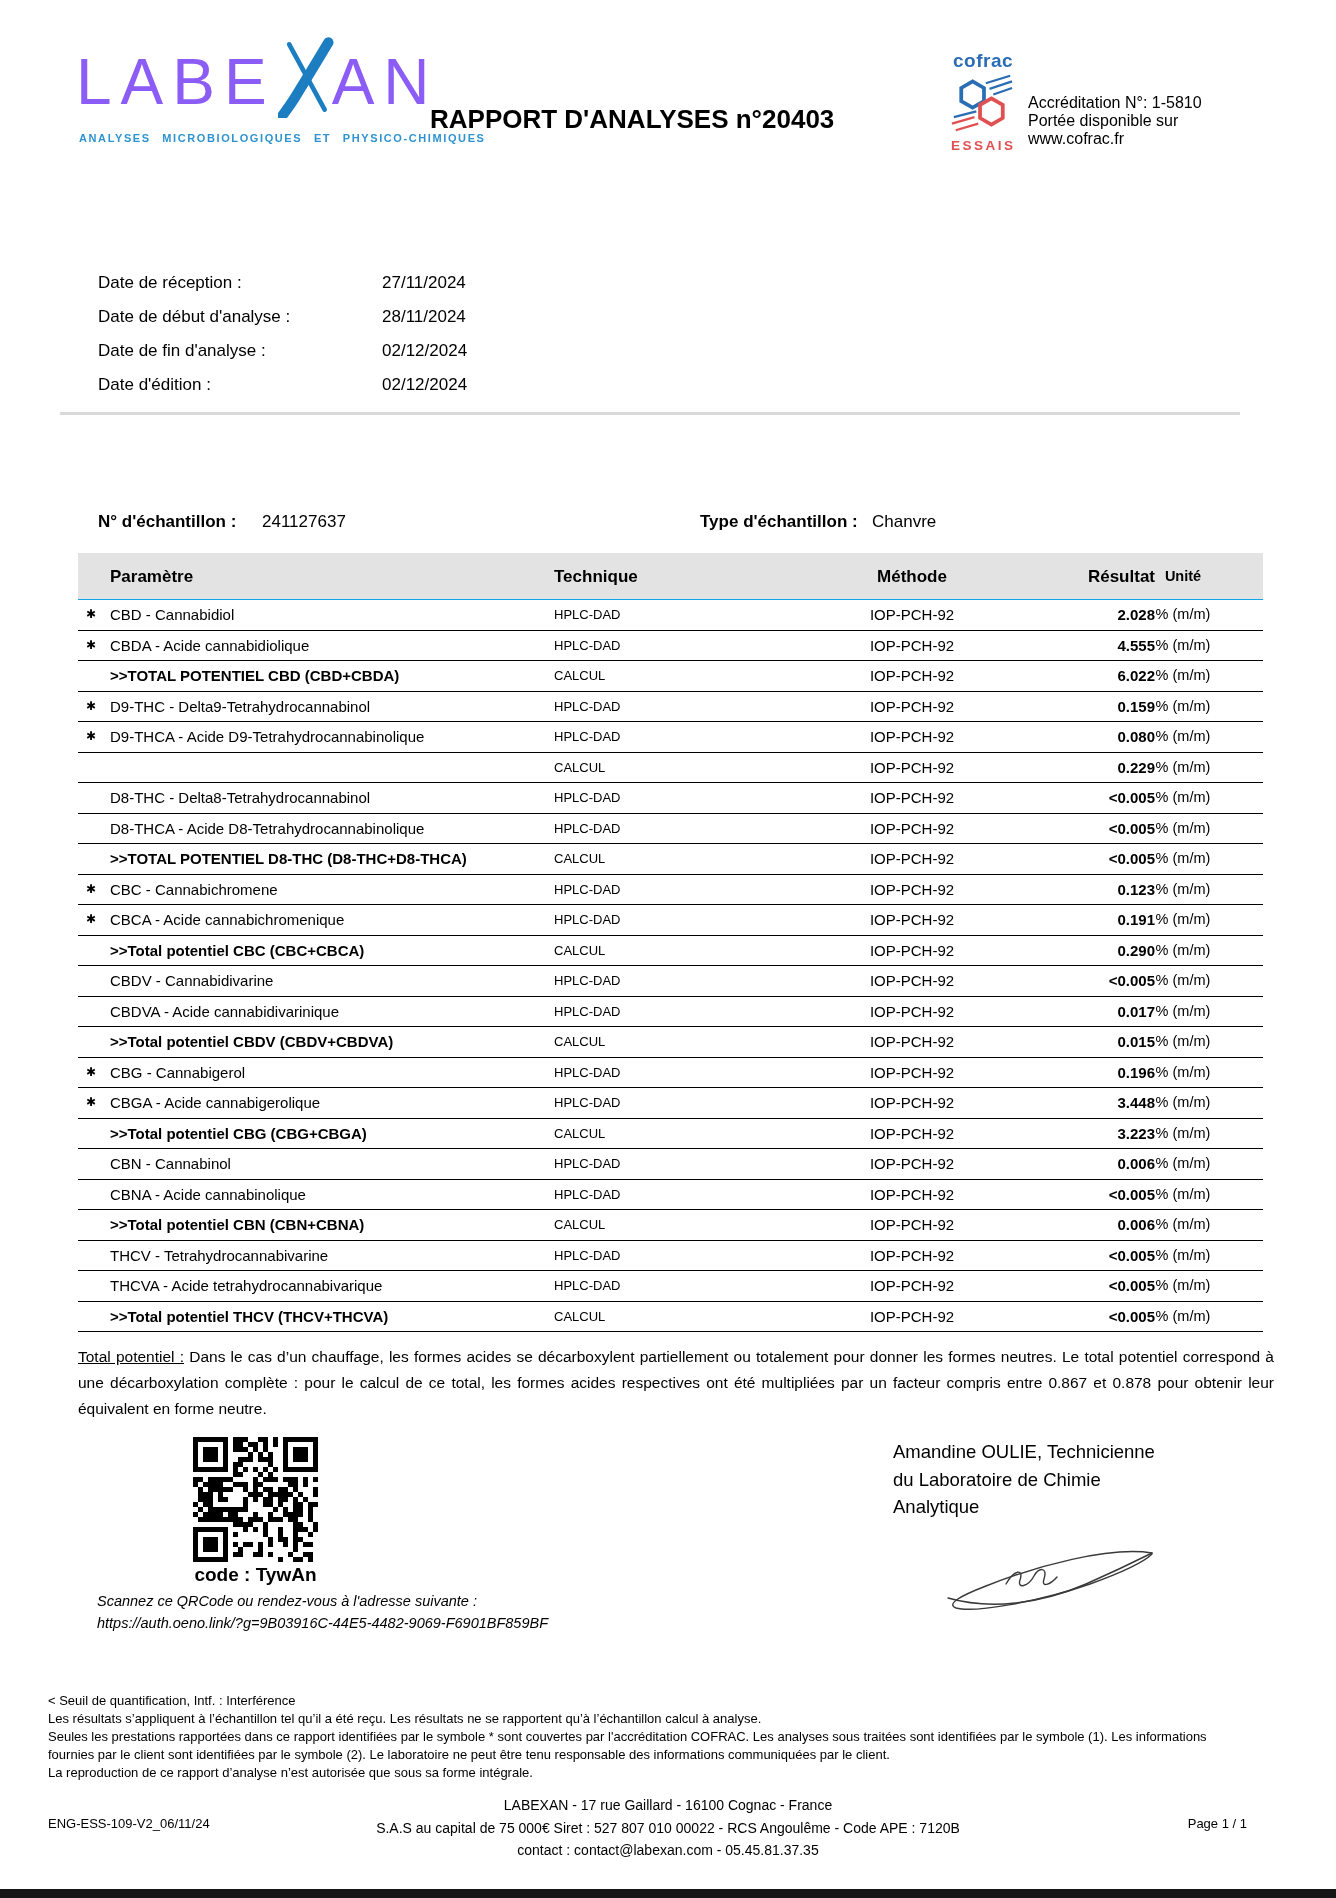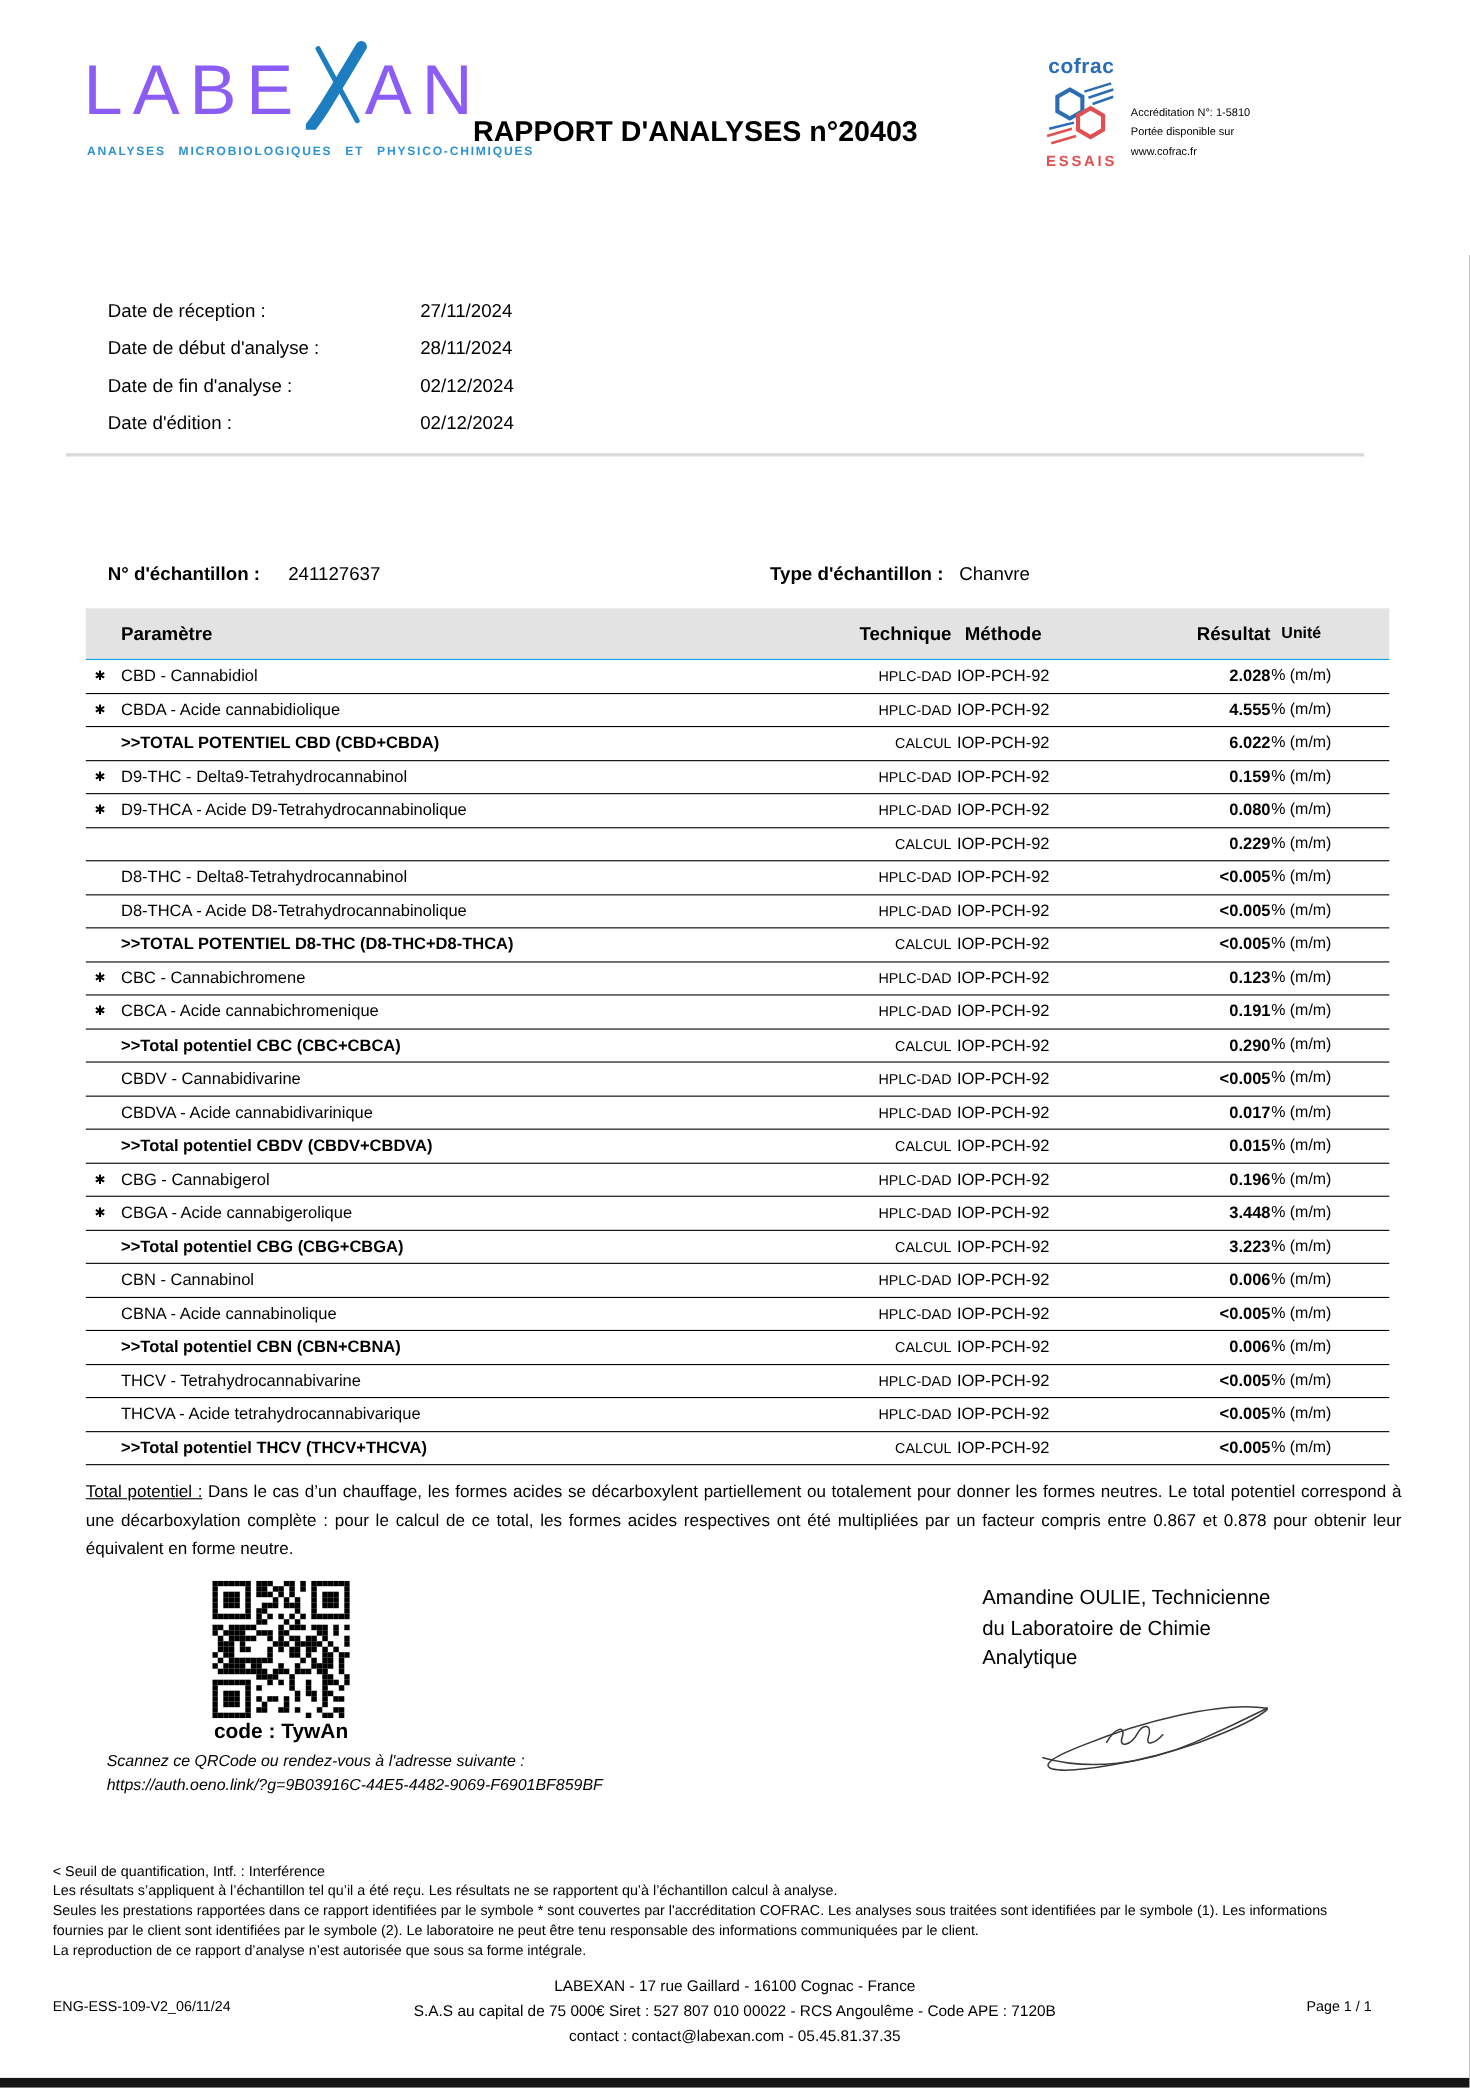--- a/index.html
+++ b/index.html
@@ -12,21 +12,21 @@
   
   .logo-text { position:absolute; left:76px; top:36px; font-size:64px; letter-spacing:9px;
                color:#8b5cf6; font-weight:400; white-space:nowrap; }
   .logo-x { display:inline-block; width:56px; height:82px; vertical-align:-14px; margin:0 -2px 0 2px; }
   .logo-sub { position:absolute; left:79px; top:132px; font-size:11px; letter-spacing:1.6px;
               word-spacing:7px; color:#2e93cf; font-weight:700; }
   .report-title { position:absolute; left:430px; top:104px; font-size:26px; font-weight:bold; }
   .cofrac { position:absolute; left:950px; top:50px; width:70px; }
   .cofrac-name { font-size:19px; font-weight:bold; color:#2a6db5; letter-spacing:0.5px; margin-left:3px; }
   .cofrac-essais { font-size:13.5px; font-weight:bold; color:#e05050; letter-spacing:2.5px; margin-left:1px; }
-  .accred { position:absolute; left:1028px; top:94px; font-size:10px; line-height:18px; }
+  .accred { position:absolute; left:1028px; top:94px; font-size:16px; line-height:18px; }
   
   .dates { position:absolute; left:98px; top:266px; font-size:17px; }
   .date-row { height:34px; line-height:34px; white-space:nowrap; }
   .date-label { display:inline-block; width:284px; }
   
   .sep { position:absolute; left:60px; top:412px; width:1180px; height:3px; background:#d9d9d9; }
   
   .sample { position:absolute; left:0; top:512px; width:100%; height:26px; font-size:17px;padding-left:28px; }
   .sample span { position:absolute; white-space:nowrap; }
   .s-num-label  { left:98px;  font-weight:bold; }
@@ -36,21 +36,21 @@
   
   .tbl { position:absolute; left:78px; top:553px; width:1185px; }
   .thead { position:relative; height:47px; background:#e3e3e3; border-bottom:1px solid #0ea5e9;
            font-weight:bold; font-size:17px; }
   .thead .cell { top:0; height:47px; line-height:47px; }
   .trow { position:relative; height:30.5px; border-bottom:1px solid #000; font-size:15px; }
   .trow .cell { top:0; height:29.5px; line-height:29.5px; }
   .cell { position:absolute; white-space:nowrap; }
   .c-star  { left:8px;  width:20px; font-size:12px; font-family:"DejaVu Sans",sans-serif; }
   .c-param { left:32px; }
-  .c-tech  { left:492px; width:295px; text-align:right; font-size:13px; }
+  .c-tech  { left:476px; width:295px; text-align:left; font-size:13px; }
   .c-meth  { left:744px; width:180px; text-align:center; }
   .c-res   { left:917px; width:160px; text-align:right; font-weight:bold; }
   .c-unit  { left:1025px; width:160px; text-align:center; font-size:14.5px; }
   .thead .c-tech { font-size:17px; }
   .trow.total .c-param { font-weight:bold; }
   
   .note { position:absolute; left:78px; top:1344px; width:1196px; font-size:15.5px;
           line-height:26px; text-align:justify; }
   .note-lead { text-decoration:underline; }
   

